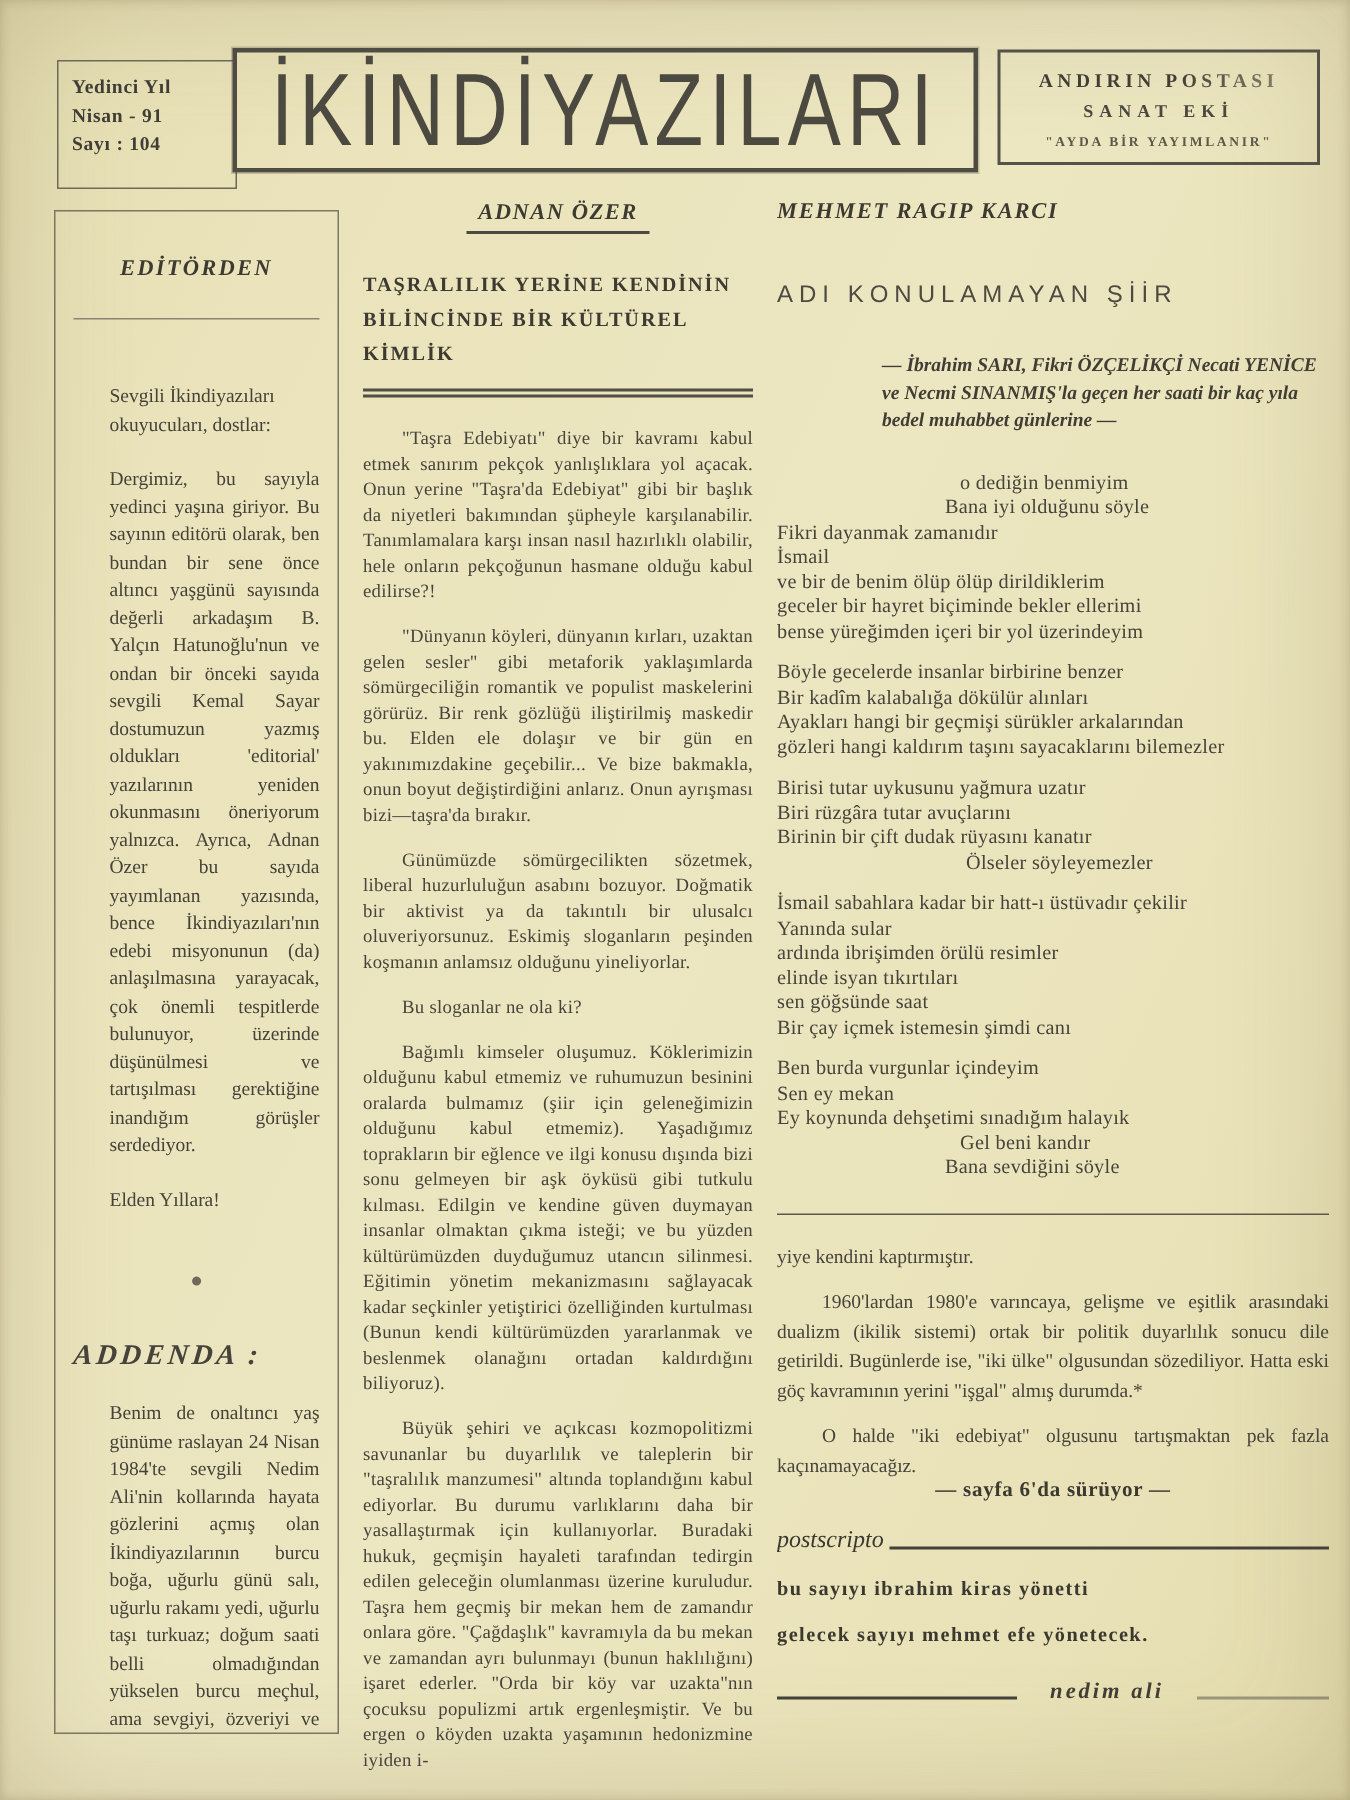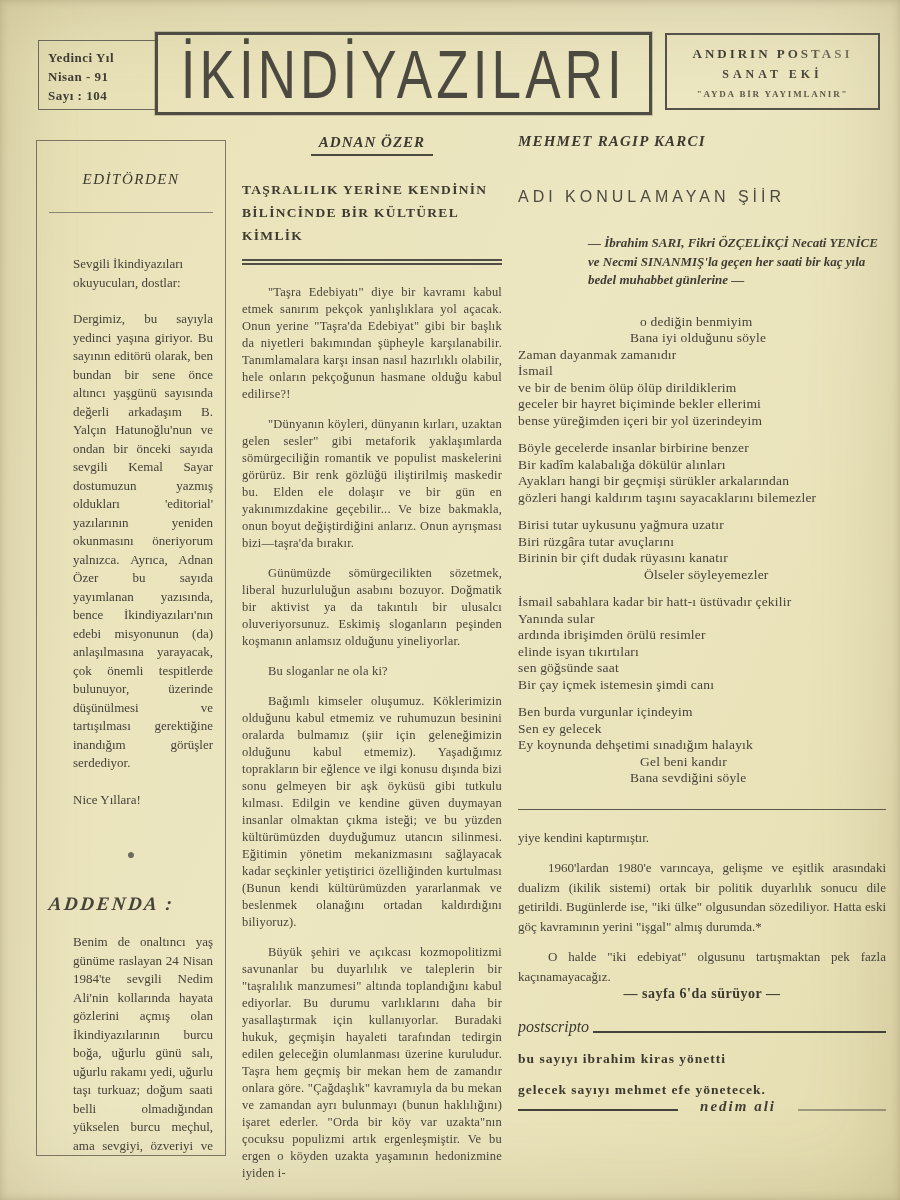--- a/index.html
+++ b/index.html
@@ -5,40 +5,40 @@
   * { margin:0; padding:0; box-sizing:border-box; }
   html,body { width:900px; height:1200px; }
   body { font-family:"Liberation Serif", serif; }
   .page {
     position:relative; width:900px; height:1200px; overflow:hidden;
     background:linear-gradient(115deg,#e5deb2 0%, #eae3bb 18%, #ece6c1 50%, #e9e2b8 82%, #e3dcae 100%);
     box-shadow: inset 0 0 90px rgba(110,92,50,.22), inset 0 0 8px rgba(90,75,40,.25);
     color:#45423a;
   }
   
-  .issue-box { position:absolute; left:38px; top:40px; width:120px; height:70px;
+  .issue-box { position:absolute; left:38px; top:40px; width:120px; height:86px;
     border:1px solid #6c685a; padding:7px 9px 0 9px; }
   .issue-box div { font-size:13px; font-weight:bold; line-height:19px; color:#403d34; letter-spacing:.5px; white-space:nowrap; }
   .banner { position:absolute; left:155px; top:32px; width:497px; height:83px;
     border:3px solid #4f4c43; box-shadow:0 0 0 1px rgba(79,76,67,.25);
     display:flex; align-items:center; justify-content:center; }
   .banner-title { font-family:"Liberation Sans", sans-serif; font-weight:400;
     font-size:52px; letter-spacing:4px; color:#4c4940; transform:scaleY(1.32) scaleX(1.02);
     white-space:nowrap; }
   .right-box { position:absolute; left:665px; top:33px; width:215px; height:77px;
     border:2px solid #55524a; text-align:center; padding-top:11px; }
   .rb1 { font-size:13px; font-weight:bold; letter-spacing:3px;
     background:linear-gradient(90deg,#413e35 55%, #9a9376 100%);
     -webkit-background-clip:text; background-clip:text; color:transparent; }
   .rb2 { font-size:12px; font-weight:bold; letter-spacing:4px; margin-top:5px; color:#4a473e; }
   .rb3 { font-size:9px; letter-spacing:1.8px; margin-top:7px; color:#5d5949; font-weight:bold; }
   
   .col-left { position:absolute; left:36px; top:140px; width:190px; height:1016px;
     border:1px solid rgba(105,99,82,.85); padding:0 12px; overflow:hidden; }
-  .ed-header { text-align:center; font-style:italic; font-weight:normal; font-size:15px;
+  .ed-header { text-align:center; font-style:italic; font-weight:bold; font-size:15px;
     letter-spacing:1.5px; margin-top:30px; color:#3d3a31; }
   .ed-rule { border:none; border-top:1px solid #8a8472; margin-top:24px; }
   .col-left p { font-size:13px; line-height:18.5px; text-align:justify; margin-top:18px; color:#454239;margin-left:24px; }
   .col-left p.salutation { margin-top:42px; text-align:left; }
   .dot { text-align:center; font-size:14px; color:#6e695b; margin:38px 0 30px 0; }
   .addenda-label { font-style:italic; font-weight:bold; font-size:19px; letter-spacing:2.5px;
     transform:skewX(-6deg); color:#46433a; margin-top:2px; }
   
   .col-mid { position:absolute; left:242px; top:133px; width:260px; height:1055px; overflow:hidden; }
   .mid-author-wrap { text-align:center; }
@@ -66,21 +66,21 @@
   .ind-c { margin-left:126px; }
   .wide-rule { border:none; border-top:1.5px solid #5d5949; margin-top:22px; }
   .cont { font-size:13px; line-height:19.5px; text-align:justify; text-indent:30px; margin-top:11px; color:#47443b; }
   .cont.nofirst { text-indent:0; margin-top:18px; }
   .continues { font-weight:bold; font-size:14px; text-align:center; 
     letter-spacing:.5px; color:#3c3930; }
   .ps-row { display:flex; align-items:flex-end; margin-top:16px; }
   .ps-label { font-style:italic; font-weight:normal; font-size:16px; color:#3b382f; }
   .ps-line { flex:1; border-bottom:2px solid #44413a; margin:0 0 3px 4px; }
   .ps-item { font-weight:bold; font-size:13.5px; letter-spacing:1px; margin-top:15px; color:#3b382f; }
-  .sig-row { display:flex; }
+  .sig-row { display:flex; margin-top:22px; }
   .sig-line { flex:1; border-bottom:2px solid #44413a; margin-bottom:4px; max-width:220px; }
   .sig-name { font-style:italic; font-weight:bold; font-size:15px; letter-spacing:2px;
     margin:0 22px; color:#413e35; }
   .sig-line.short { max-width:88px; border-bottom:2px solid rgba(68,65,58,.45); }
 </style>
 </head>
 <body>
 
 <div class="page">
 
@@ -98,21 +98,21 @@
     <div class="rb1">ANDIRIN POSTASI</div>
     <div class="rb2">SANAT EKİ</div>
     <div class="rb3">"AYDA BİR YAYIMLANIR"</div>
   </div>
 
   <section class="col-left">
     <h2 class="ed-header">EDİTÖRDEN</h2>
     <hr class="ed-rule">
     <p class="salutation">Sevgili İkindiyazıları okuyucuları, dostlar:</p>
     <p>Dergimiz, bu sayıyla yedinci yaşına giriyor. Bu sayının editörü olarak, ben bundan bir sene önce altıncı yaşgünü sayısında değerli arkadaşım B. Yalçın Hatunoğlu'nun ve ondan bir önceki sayıda sevgili Kemal Sayar dostumuzun yazmış oldukları 'editorial' yazılarının yeniden okunmasını öneriyorum yalnızca. Ayrıca, Adnan Özer bu sayıda yayımlanan yazısında, bence İkindiyazıları'nın edebi misyonunun (da) anlaşılmasına yarayacak, çok önemli tespitlerde bulunuyor, üzerinde düşünülmesi ve tartışılması gerektiğine inandığım görüşler serdediyor.</p>
-    <p>Nice Yıllara!</p>
+    <p>Elden Yıllara!</p>
     <div class="dot">●</div>
     <div class="addenda-label">ADDENDA :</div>
     <p>Benim de onaltıncı yaş günüme raslayan 24 Nisan 1984'te sevgili Nedim Ali'nin kollarında hayata gözlerini açmış olan İkindiyazılarının burcu boğa, uğurlu günü salı, uğurlu rakamı yedi, uğurlu taşı turkuaz; doğum saati belli olmadığından yükselen burcu meçhul, ama sevgiyi, özveriyi ve sıcaklığı temel alan, dostluğu ve kardeşliği öne çıkaran tavırlarıyla balık burcu özelliklerini taşıyor, sanırım.</p>
     <div class="dot">●</div>
 
   </section>
 
   <section class="col-mid">
     <div class="mid-author-wrap">
       <span class="mid-author">ADNAN ÖZER</span>
@@ -129,21 +129,21 @@
 
   <section class="col-right">
     <div class="poem-author">MEHMET  RAGIP  KARCI</div>
     <h3 class="poem-title">ADI  KONULAMAYAN  ŞİİR</h3>
     <div class="dedication">— İbrahim SARI, Fikri ÖZÇELİKÇİ Necati YENİCE ve Necmi SINANMIŞ'la geçen her saati bir kaç yıla bedel muhabbet günlerine —</div>
 
     <div class="poem">
       <div class="stanza">
         <div class="pl ind-a">o dediğin benmiyim</div>
         <div class="pl ind-b">Bana iyi olduğunu söyle</div>
-        <div class="pl">Zaman dayanmak zamanıdır</div>
+        <div class="pl">Fikri dayanmak zamanıdır</div>
         <div class="pl">İsmail</div>
         <div class="pl">ve bir de benim ölüp ölüp dirildiklerim</div>
         <div class="pl">geceler bir hayret biçiminde bekler ellerimi</div>
         <div class="pl">bense yüreğimden içeri bir yol üzerindeyim</div>
       </div>
       <div class="stanza">
         <div class="pl">Böyle gecelerde insanlar birbirine benzer</div>
         <div class="pl">Bir kadîm kalabalığa dökülür alınları</div>
         <div class="pl">Ayakları hangi bir geçmişi sürükler arkalarından</div>
         <div class="pl">gözleri hangi kaldırım taşını sayacaklarını bilemezler</div>
@@ -157,21 +157,21 @@
       <div class="stanza">
         <div class="pl">İsmail sabahlara kadar bir hatt-ı üstüvadır çekilir</div>
         <div class="pl">Yanında sular</div>
         <div class="pl">ardında ibrişimden örülü resimler</div>
         <div class="pl">elinde isyan tıkırtıları</div>
         <div class="pl">sen göğsünde saat</div>
         <div class="pl">Bir çay içmek istemesin şimdi canı</div>
       </div>
       <div class="stanza">
         <div class="pl">Ben burda vurgunlar içindeyim</div>
-        <div class="pl">Sen ey gelecek</div>
+        <div class="pl">Sen ey mekan</div>
         <div class="pl">Ey koynunda dehşetimi sınadığım halayık</div>
         <div class="pl ind-a">Gel beni kandır</div>
         <div class="pl ind-b">Bana sevdiğini söyle</div>
       </div>
     </div>
 
     <hr class="wide-rule">
 
     <p class="cont nofirst">yiye kendini kaptırmıştır.</p>
     <p class="cont">1960'lardan 1980'e varıncaya, gelişme ve eşitlik arasındaki dualizm (ikilik sistemi) ortak bir politik duyarlılık sonucu dile getirildi. Bugünlerde ise, "iki ülke" olgusundan sözediliyor. Hatta eski göç kavramının yerini "işgal" almış durumda.*</p>

